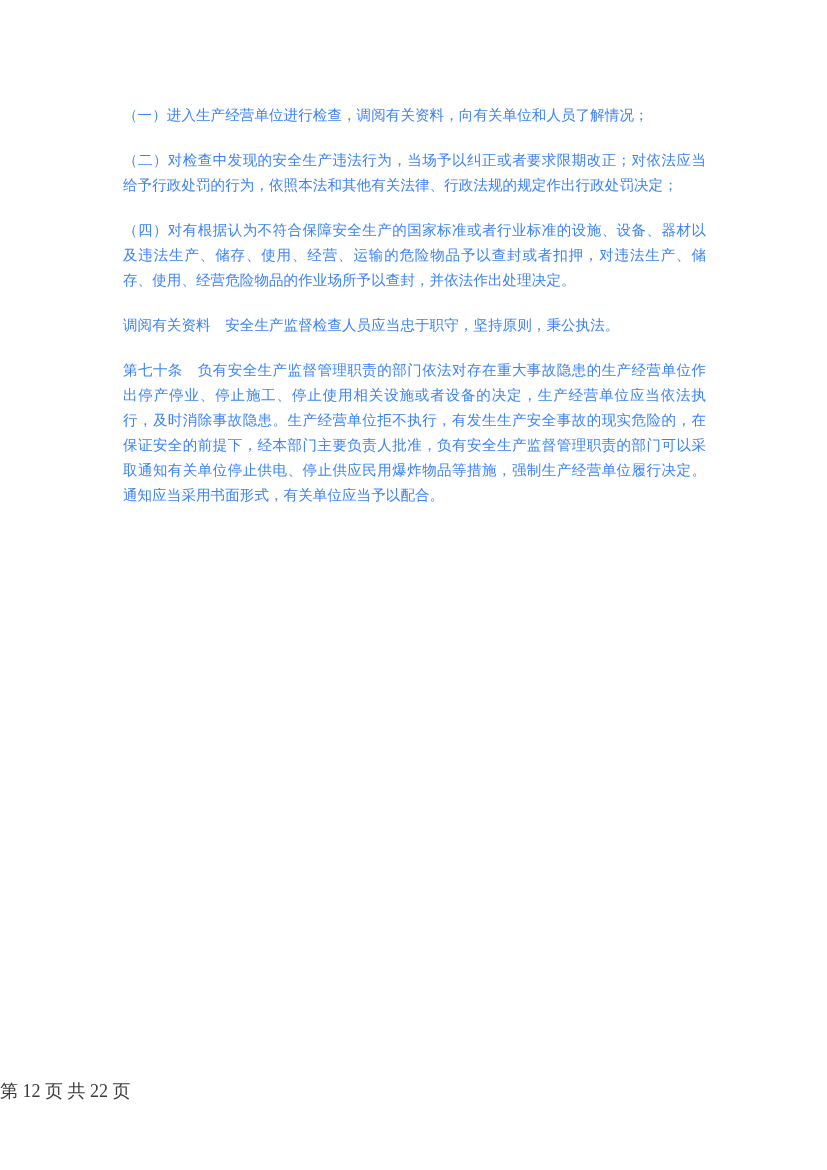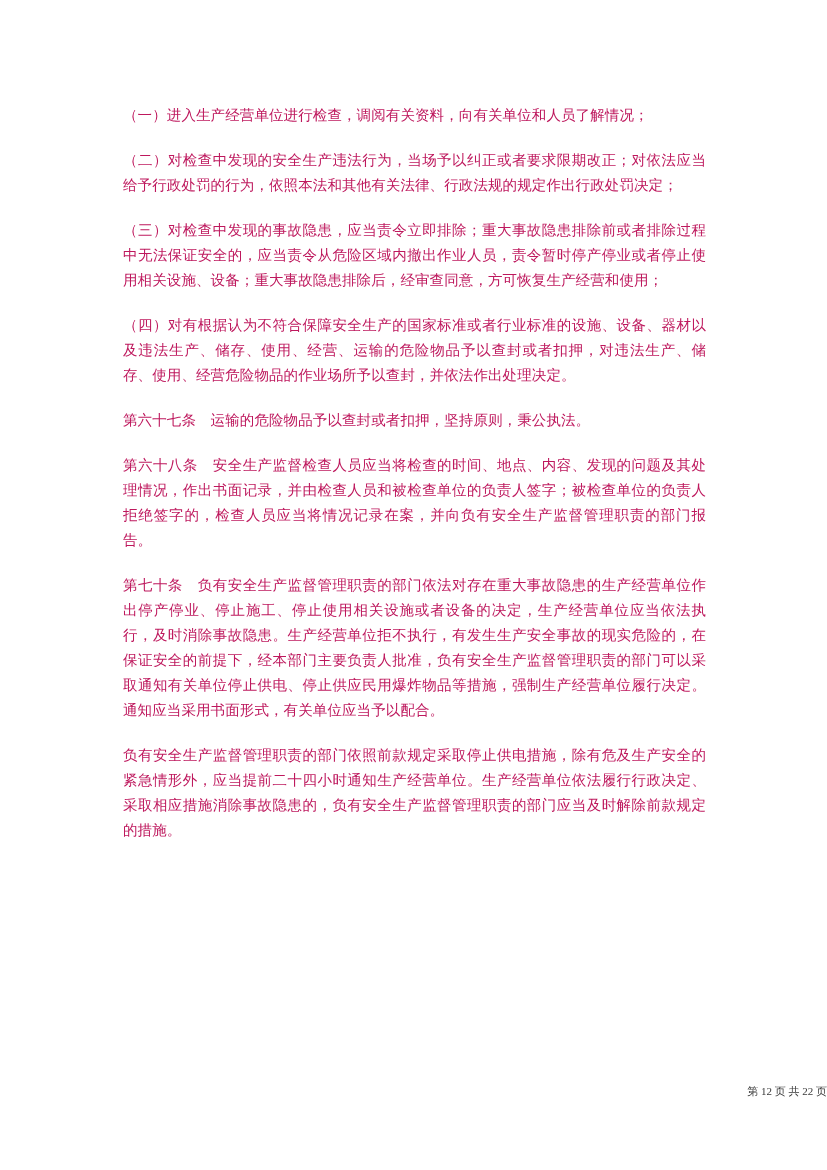--- a/index.html
+++ b/index.html
@@ -23,46 +23,43 @@
       position: absolute;
       left: 123px;
       top: 103px;
       width: 583px;
     }
     .para {
       margin: 0 0 20px 0;
       font-size: 14.5px;
       letter-spacing: 0.1px;
       line-height: 25px;
-      color: #be185d;
+      color: #3b82f6;
       text-align: justify;
       text-justify: inter-ideograph;
       word-break: break-all;
     }
     .footer {
       position: absolute;
       left: 0;
       top: 1083px;
       width: 827px;
-      text-align: right;
-      font-size: 11px;
+      text-align: left;
+      font-size: 18px;
       line-height: 16px;
       color: #3a3a3a;
     }
   </style>
 </head>
 <body>
 
 <div class="page">
   <div class="content">
     <p class="para">（一）进入生产经营单位进行检查，调阅有关资料，向有关单位和人员了解情况；</p>
     <p class="para">（二）对检查中发现的安全生产违法行为，当场予以纠正或者要求限期改正；对依法应当给予行政处罚的行为，依照本法和其他有关法律、行政法规的规定作出行政处罚决定；</p>
-    <p class="para">（三）对检查中发现的事故隐患，应当责令立即排除；重大事故隐患排除前或者排除过程中无法保证安全的，应当责令从危险区域内撤出作业人员，责令暂时停产停业或者停止使用相关设施、设备；重大事故隐患排除后，经审查同意，方可恢复生产经营和使用；</p>
     <p class="para">（四）对有根据认为不符合保障安全生产的国家标准或者行业标准的设施、设备、器材以及违法生产、储存、使用、经营、运输的危险物品予以查封或者扣押，对违法生产、储存、使用、经营危险物品的作业场所予以查封，并依法作出处理决定。</p>
-    <p class="para">第六十七条　运输的危险物品予以查封或者扣押，坚持原则，秉公执法。</p>
-    <p class="para">第六十八条　安全生产监督检查人员应当将检查的时间、地点、内容、发现的问题及其处理情况，作出书面记录，并由检查人员和被检查单位的负责人签字；被检查单位的负责人拒绝签字的，检查人员应当将情况记录在案，并向负有安全生产监督管理职责的部门报告。</p>
+    <p class="para">调阅有关资料　安全生产监督检查人员应当忠于职守，坚持原则，秉公执法。</p>
     <p class="para">第七十条　负有安全生产监督管理职责的部门依法对存在重大事故隐患的生产经营单位作出停产停业、停止施工、停止使用相关设施或者设备的决定，生产经营单位应当依法执行，及时消除事故隐患。生产经营单位拒不执行，有发生生产安全事故的现实危险的，在保证安全的前提下，经本部门主要负责人批准，负有安全生产监督管理职责的部门可以采取通知有关单位停止供电、停止供应民用爆炸物品等措施，强制生产经营单位履行决定。通知应当采用书面形式，有关单位应当予以配合。</p>
-    <p class="para">负有安全生产监督管理职责的部门依照前款规定采取停止供电措施，除有危及生产安全的紧急情形外，应当提前二十四小时通知生产经营单位。生产经营单位依法履行行政决定、采取相应措施消除事故隐患的，负有安全生产监督管理职责的部门应当及时解除前款规定的措施。</p>
   </div>
   <div class="footer">
     <span>第 12 页 共 22 页</span>
   </div>
 </div>
 
 </body></html>

